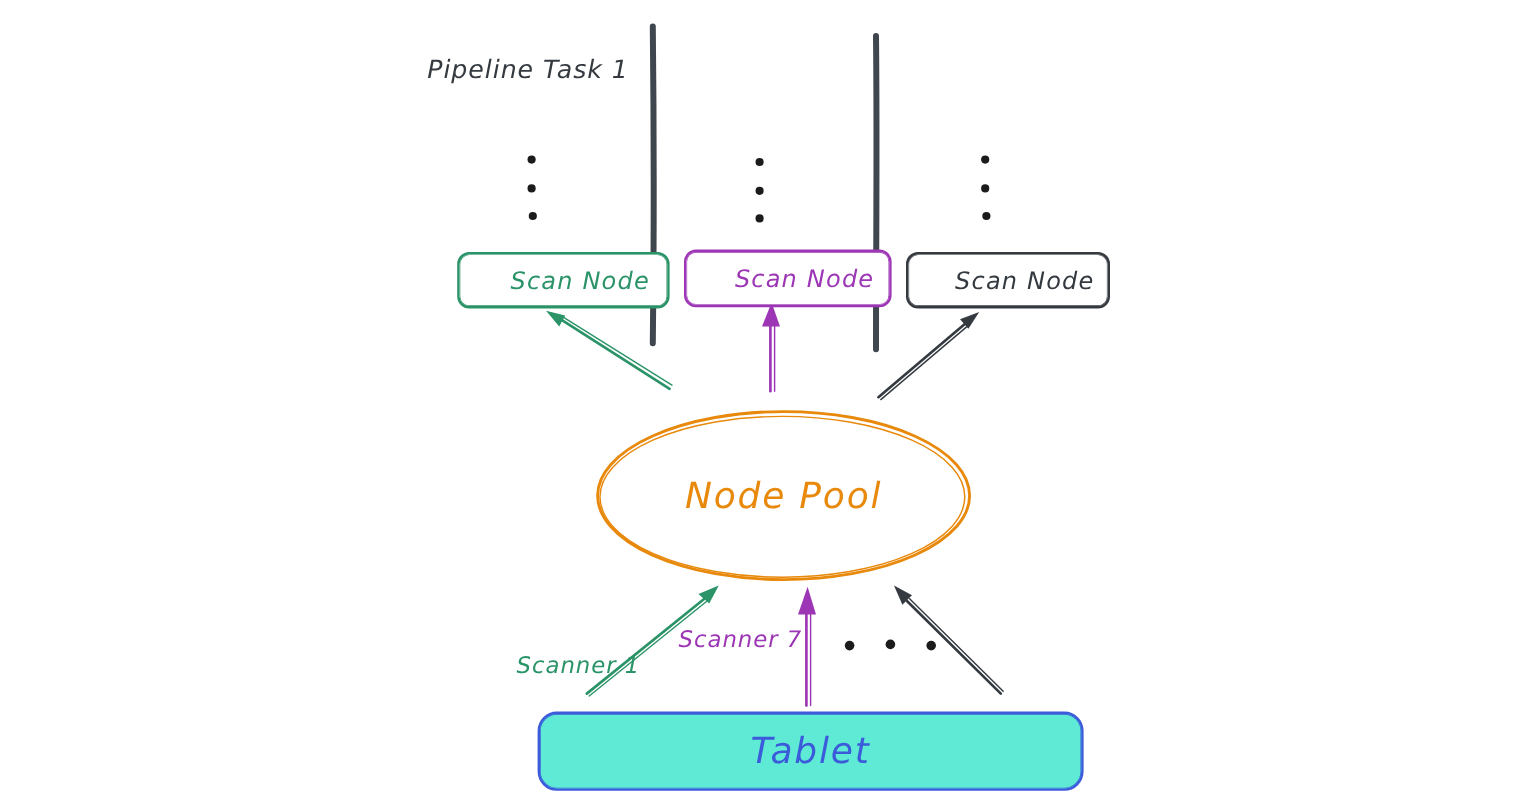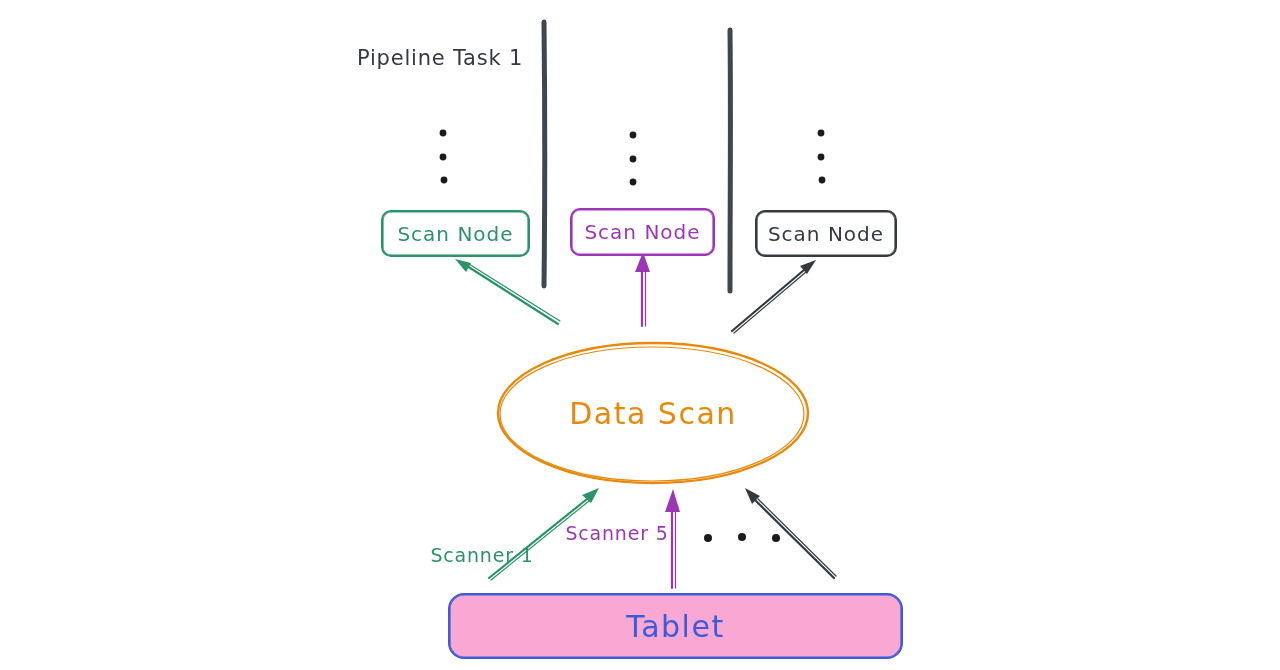--- a/index.html
+++ b/index.html
@@ -12,20 +12,21 @@
     --ink:#1b1b1b;
   }
   html,body{margin:0;padding:0;background:#ffffff;}
   #canvas{
     position:relative;
     width:1280px;height:670px;
     background:#ffffff;
     overflow:hidden;
     font-family:"DejaVu Sans", sans-serif;
     color:var(--dark);
+    font-style:italic;
   }
   #shapes{position:absolute;left:0;top:0;width:1280px;height:670px;}
   .label{
     position:absolute;
     text-align:center;
     letter-spacing:0.8px;
     white-space:nowrap;
   }
   .pipeline-label{
     width:220px;
@@ -34,41 +35,42 @@
   }
   .node-box{
     position:absolute;
     border:2px solid;
     border-radius:10px;
     display:flex;align-items:center;justify-content:center;
     font-size:20px;
     letter-spacing:1px;
     background:#fff;
     box-shadow:inset 0 0 0 0.6px currentColor;
+    padding-left:28px;
   }
   .node-green{border-color:var(--green);color:var(--green);}
   .node-purple{border-color:var(--purple);color:var(--purple);}
   .node-gray{border-color:var(--dark);color:var(--dark);}
   #data-pool-label{
     position:absolute;
     left:497px;top:347px;width:312px;height:132px;
     display:flex;align-items:center;justify-content:center;
     font-size:30px;letter-spacing:1.5px;
     color:var(--orange);
   }
   #tablet-box{
     position:absolute;
     left:448px;top:593px;width:451px;height:62px;
     border:2px solid var(--blue);
     border-radius:16px;
     box-shadow:inset 0 0 0 0.6px var(--blue);
     display:flex;align-items:center;justify-content:center;
     font-size:30px;letter-spacing:1.5px;
     color:var(--blue);
-    background:#f9a8d4;
+    background:#5eead4;
   }
   .scanner-label{font-size:19px;width:160px;}
   .scanner-green{color:var(--green);}
   .scanner-purple{color:var(--purple);}
   .scanner-gray{color:var(--dark);}
   
   .s-green{stroke:var(--green);}  .f-green{fill:var(--green);}
   .s-purple{stroke:var(--purple);} .f-purple{fill:var(--purple);}
   .s-dark{stroke:var(--dark);}    .f-dark{fill:var(--dark);}
   .s-divider{stroke:var(--divider);}
@@ -156,22 +158,22 @@
   <div class="node-box node-green" style="left:381px;top:210px;width:145px;height:43px;">
     <span>Scan Node</span>
   </div>
   <div class="node-box node-purple" style="left:570px;top:208px;width:141px;height:44px;">
     <span>Scan Node</span>
   </div>
   <div class="node-box node-gray" style="left:755px;top:210px;width:138px;height:43px;">
     <span>Scan Node</span>
   </div>
 
-  <div id="data-pool-label">Data Scan</div>
+  <div id="data-pool-label">Node Pool</div>
 
   <div class="label scanner-label scanner-green" style="left:402px;top:509px;margin-top:35px;">Scanner 1</div>
-  <div class="label scanner-label scanner-purple" style="left:537px;top:522px;">Scanner 5</div>
+  <div class="label scanner-label scanner-purple" style="left:537px;top:522px;">Scanner 7</div>
 
   <div id="tablet-box">
     <span>Tablet</span>
   </div>
 
 </div>
 
 </body></html>

